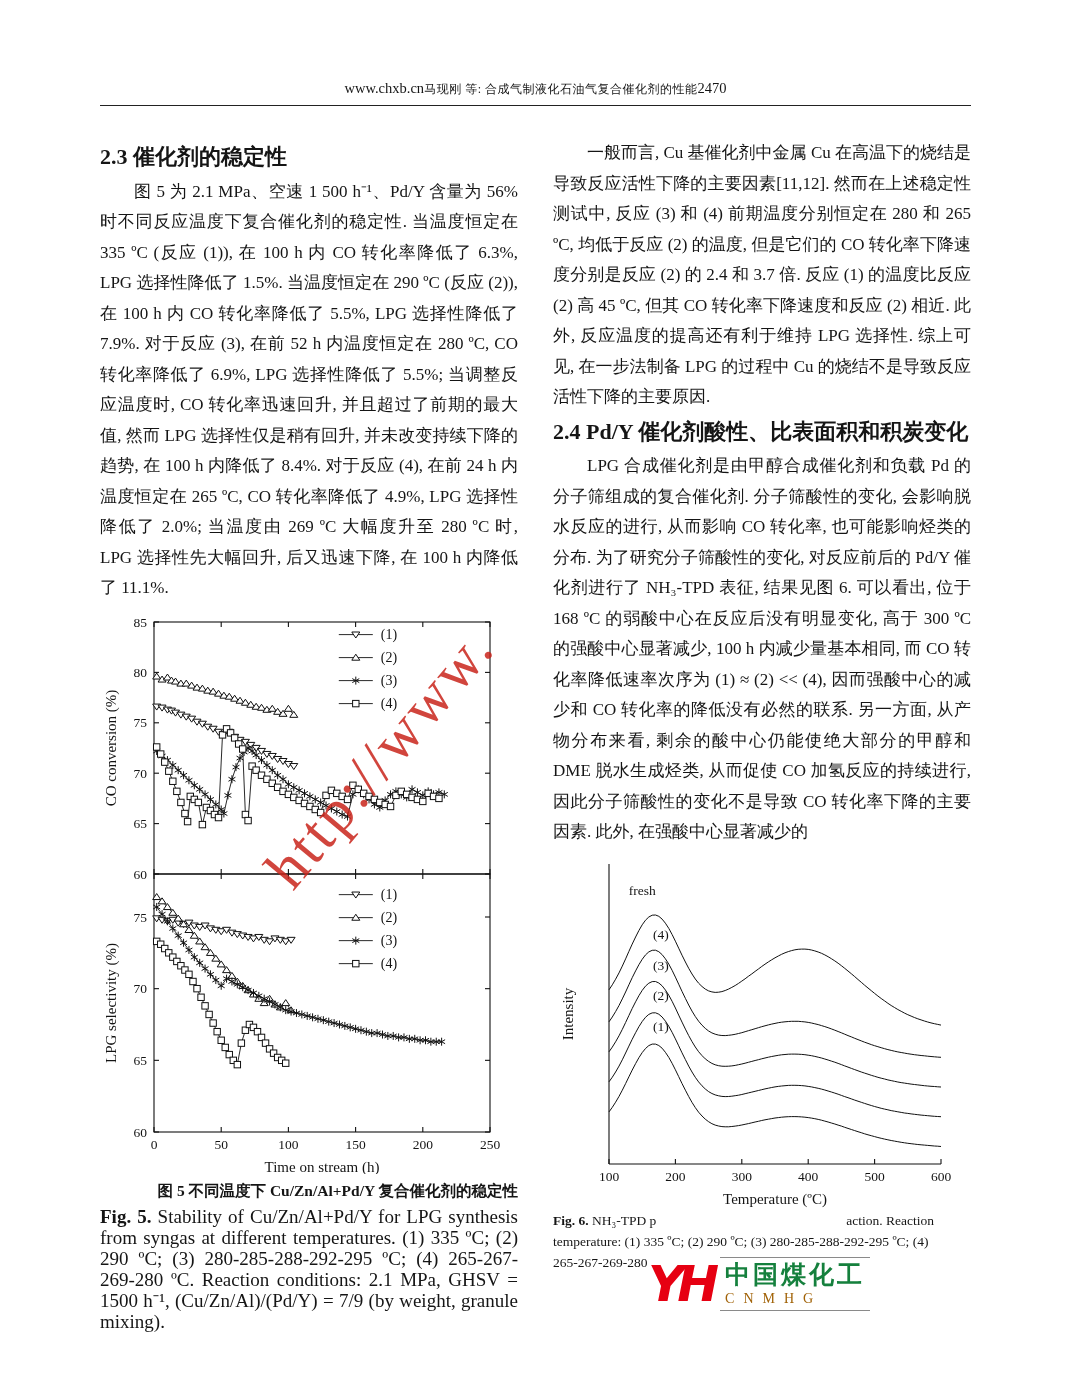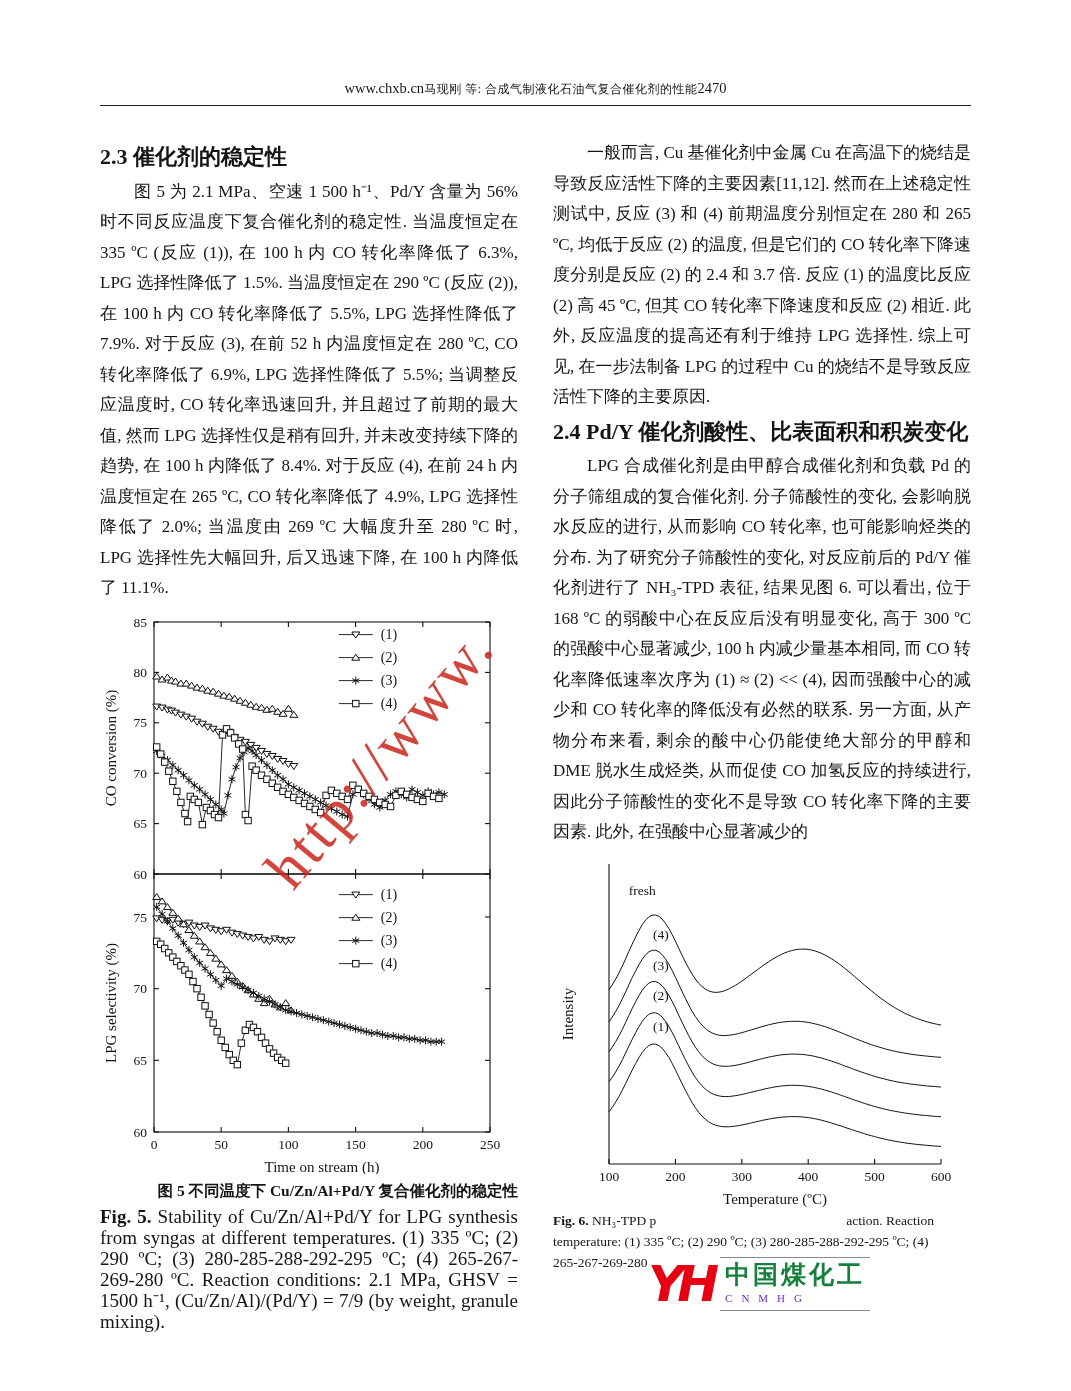--- a/index.html
+++ b/index.html
@@ -38,21 +38,21 @@
   .logo{
     position:absolute;left:648px;top:1252px;width:240px;height:64px;
     background:#ffffff;display:flex;align-items:center;z-index:50;
   }
   .logo-mark{
     font-family:"DejaVu Sans",sans-serif;font-weight:bold;font-size:50px;line-height:56px;
     color:#e60012;margin-right:8px;letter-spacing:-7px;font-style:italic;
   }
   .logo-text{border-top:1.5px solid #8a8a8a;border-bottom:1.5px solid #8a8a8a;padding:2px 5px}
   .logo-cn{font-size:25px;color:#15803d;letter-spacing:3px;line-height:29px;font-weight:600}
-  .logo-en{font-size:11px;color:#6d28d9;letter-spacing:9px;line-height:19px}
+  .logo-en{font-size:14px;color:#a16207;letter-spacing:9px;line-height:19px}
   svg text{font-family:"Liberation Serif",serif;fill:#141414}
 </style>
 </head>
 <body>
 
 <div class="header">
   <span>www.chxb.cn</span>
   <span class="header-title">马现刚 等: 合成气制液化石油气复合催化剂的性能</span>
   <span>2470</span>
 </div>

